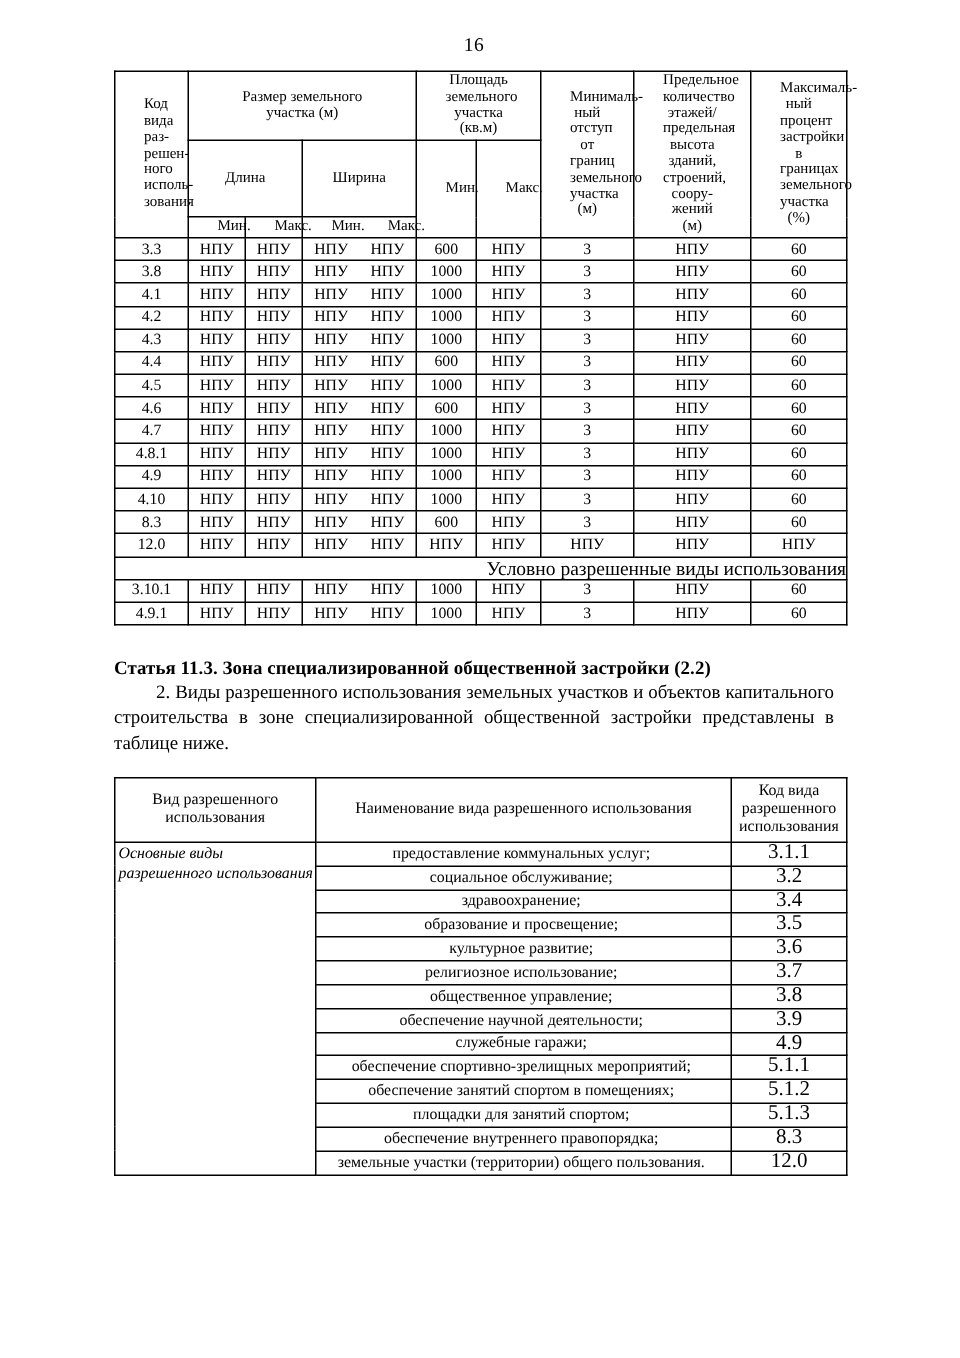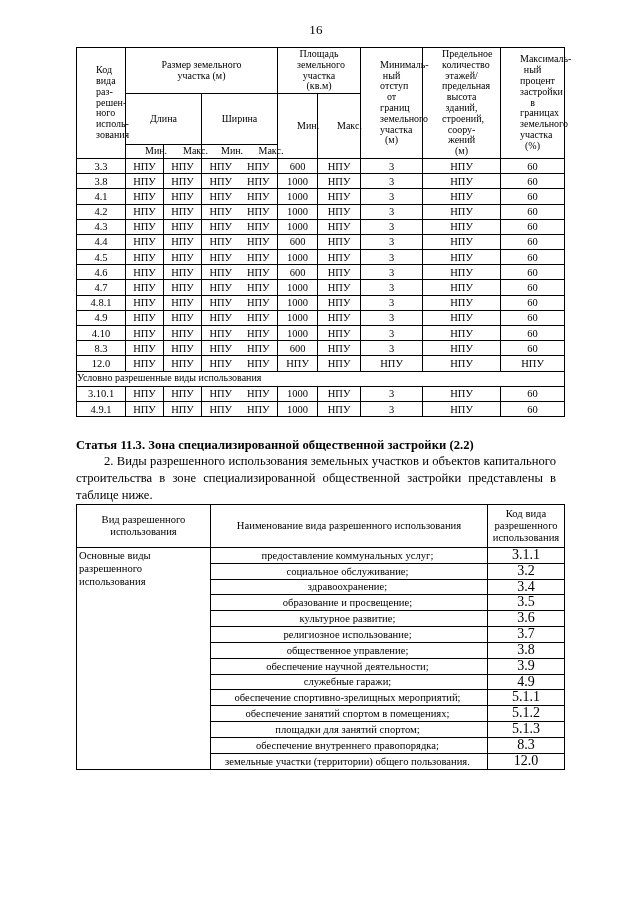--- a/index.html
+++ b/index.html
@@ -54,23 +54,23 @@
     line-height: 1.08;
     font-size: 10px;
   }
   .t1 .nb-r { border-right: none; }
   .t1 .nb-l { border-left: none; }
   .t1 td.row {
     height: 14.2px;
     font-size: 10.5px;
   }
   .t1 .cond {
-    text-align: left;
+    text-align: right;
     height: 14.2px;
-    font-size: 10px;
+    font-size: 13px;
   }
 
   
   .article-heading {
     font-weight: bold;
     font-size: 12.6px;
     text-align: left;
     margin-top: 21px;
     margin-bottom: 0;
     letter-spacing: 0.05px;
@@ -80,33 +80,35 @@
     text-align: justify;
     text-justify: inter-word;
     text-indent: 28px;
     margin: 0;
     line-height: 1.34;
   }
   .para.first { margin-top: 15px; }
 
   
   .t2 {
+    margin-top: 14px;
     font-size: 10.6px;
   }
   .t2 th {
     padding: 3px 2px;
     line-height: 1.14;
     font-size: 10.6px;
   }
   .t2 td.kind {
     text-align: left;
     vertical-align: top;
     padding: 1px 0 0 2px;
     line-height: 1.25;
     font-size: 10.6px;
+    font-style: italic;
   }
   .t2 td.name {
     text-align: center;
     padding: 0 6px 0 3px;
     height: 14.6px;
     font-size: 10.6px;
   }
   .t2 td.code {
     height: 14.6px;
     font-size: 14px;

